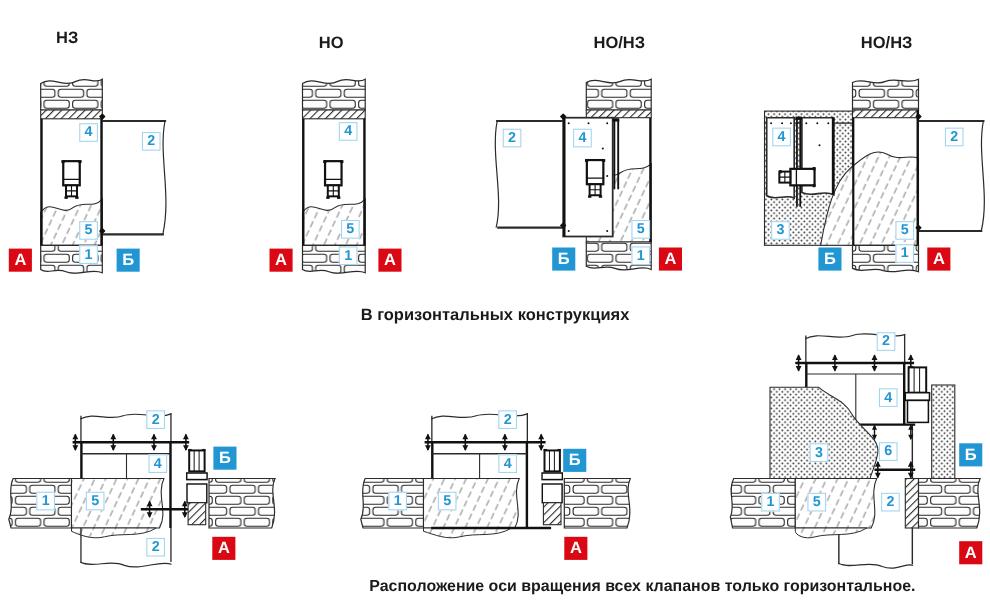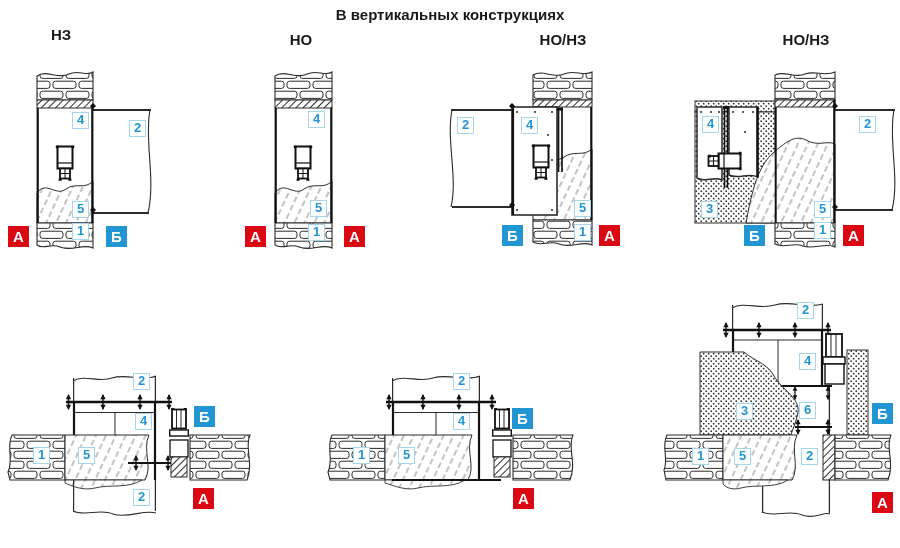--- a/index.html
+++ b/index.html
@@ -75,25 +75,26 @@
         <line x1="5" y1="1" x2="5" y2="17" stroke="#111" stroke-width="1.6"></line>
         <polygon points="5,0 2,6 8,6" fill="#111"></polygon>
         <polygon points="5,18 2,12 8,12" fill="#111"></polygon>
       </symbol>
       <symbol id="tick" viewBox="0 0 6 6">
         <polygon points="3,0 6,3 3,6 0,3" fill="#111"></polygon>
       </symbol>
     </defs>
   </svg>
 
-  <div class="sec-title" style="left:450px;top:6px">В вертикальных конструкциях</div>
   <div class="cap" style="left:61px;top:26px">НЗ</div>
   <div class="cap" style="left:301px;top:31px">НО</div>
   <div class="cap" style="left:563px;top:31px">НО/НЗ</div>
   <div class="cap" style="left:806px;top:31px">НО/НЗ</div>
+  <div class="sec-title" style="left:450px;top:278px">В горизонтальных конструкциях</div>
+  <div class="footer-note" style="left:584px;top:525px">Расположение оси вращения всех клапанов только горизонтальное.</div>
 
   <svg class="diag" style="left:0;top:60px" width="165" height="200" viewBox="0 60 165 200">
     <g>
       <path d="M93,110 H150 C144,140 156,178 148,213 H93 Z" fill="#fff"></path>
       <path d="M150,110 C144,140 156,178 148,213" fill="none" stroke="#2b2b2b" stroke-width="1.1"></path>
       <line x1="93" y1="110" x2="151" y2="110" stroke="#2b2b2b" stroke-width="2"></line>
       <line x1="93" y1="213" x2="149" y2="213" stroke="#2b2b2b" stroke-width="2"></line>
     </g>
     <path d="M37,193 C46,180 56,197 66,189 C76,182 85,190 93,181 L93,223 L37,223 Z" fill="url(#hatchS)" stroke="#2b2b2b" stroke-width="1"></path>
     <path d="M37,76 C47,69 58,80 69,74 C79,69 86,77 93,72 L93,100 L37,100 Z" fill="url(#brick)" stroke="#2b2b2b" stroke-width="1.1"></path>

